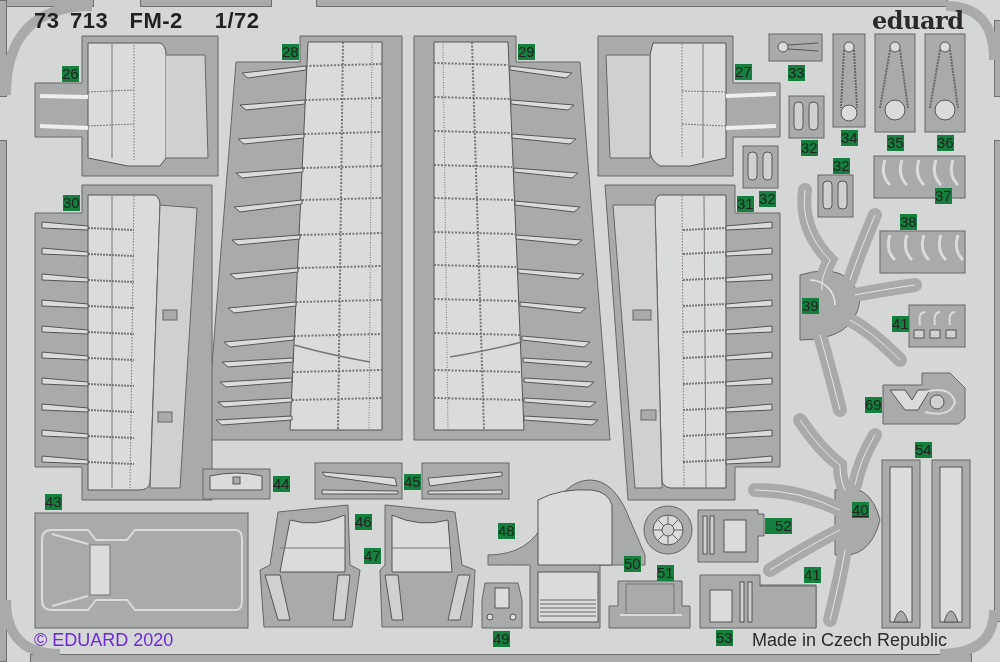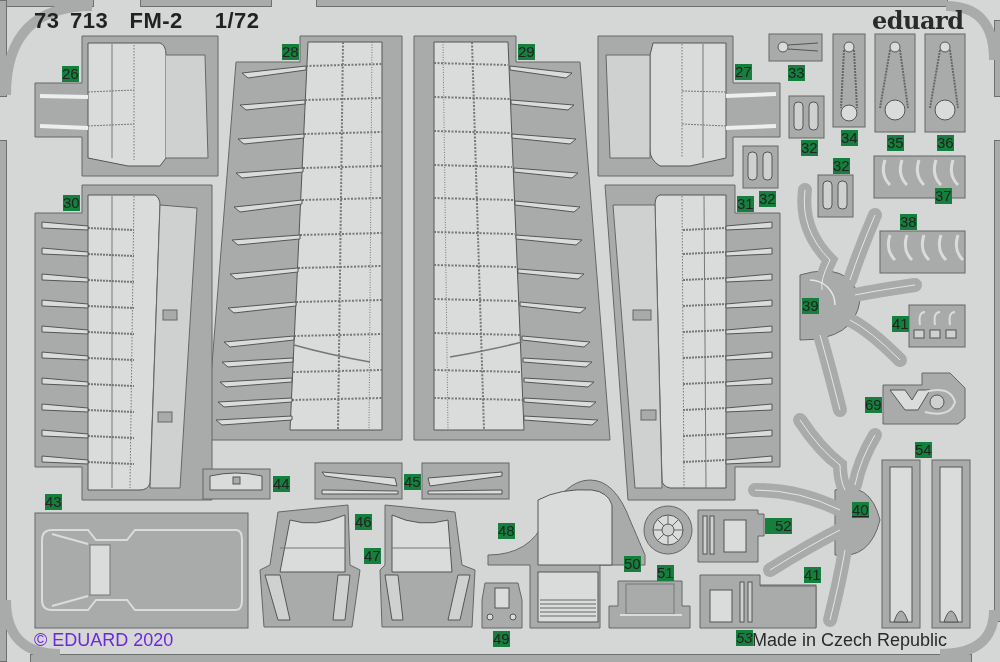--- a/index.html
+++ b/index.html
@@ -439,15 +439,15 @@
   <div class="num" style="left:45px;top:494px;">43</div>
   <div class="num" style="left:273px;top:476px;">44</div>
   <div class="num" style="left:404px;top:474px;">45</div>
   <div class="num" style="left:355px;top:514px;">46</div>
   <div class="num" style="left:364px;top:548px;">47</div>
   <div class="num" style="left:498px;top:523px;text-align:right;">48</div>
   <div class="num" style="left:493px;top:631px;">49</div>
   <div class="num" style="left:624px;top:513px;margin-top:43px;">50</div>
   <div class="num" style="left:657px;top:565px;">51</div>
   <div class="num" style="left:765px;top:518px;padding-left:10px;">52</div>
-  <div class="num" style="left:736px;top:630px;font-style:italic;">53</div>
+  <div class="num" style="left:716px;top:630px;">53</div>
   <div class="num" style="left:915px;top:442px;">54</div>
 </div>
 
 </body></html>

